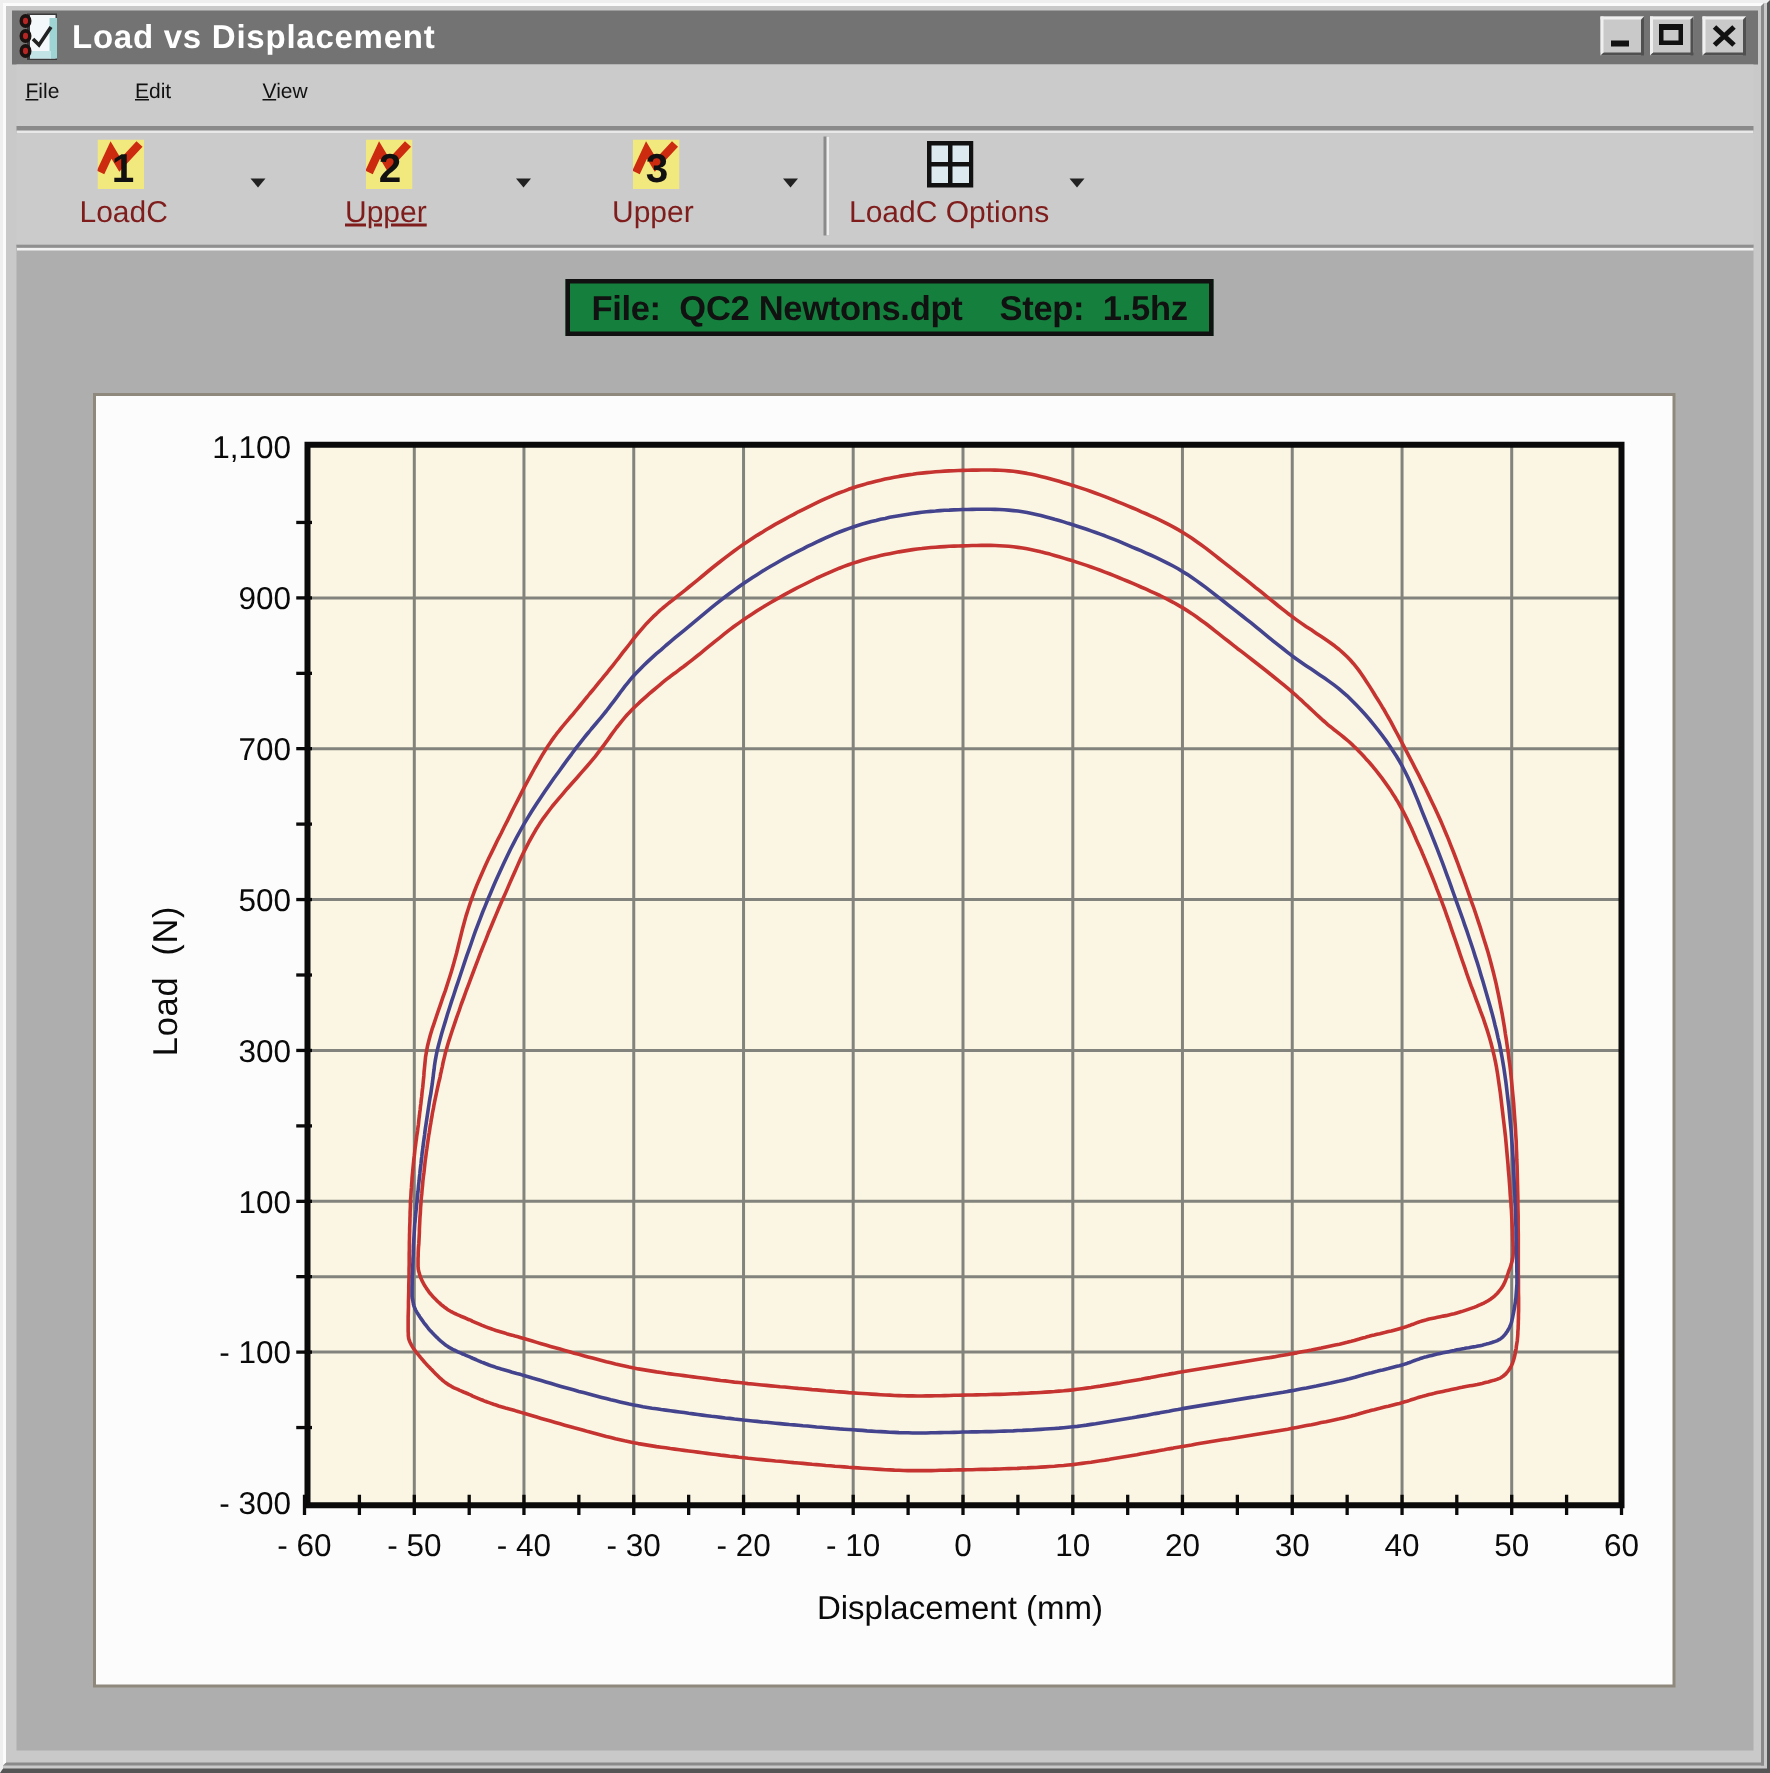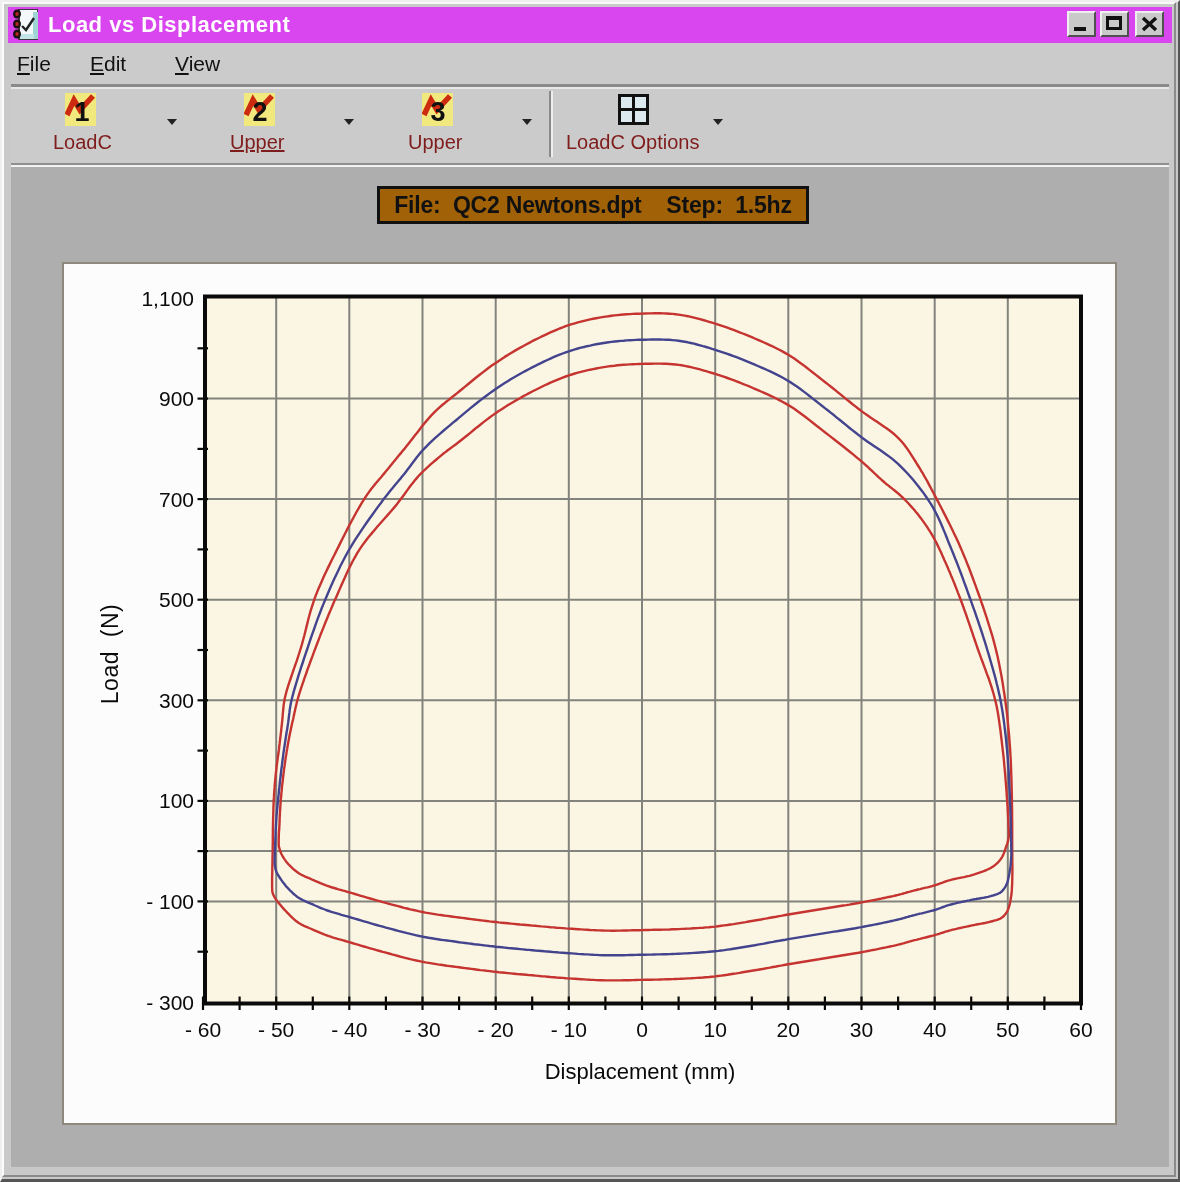--- a/index.html
+++ b/index.html
@@ -2,35 +2,35 @@
 <html><head><meta charset="utf-8"><style>
 html,body{margin:0;padding:0;width:1180px;height:1182px;overflow:hidden;}
 body{font-family:"Liberation Sans",sans-serif;position:relative;background:#c9c9c9;}
 .abs{position:absolute;}
 #frame{left:0;top:0;width:1180px;height:1182px;background:#c9c9c9;
  border-top:2px solid #efefef;border-left:2px solid #efefef;
  border-right:2px solid #555;border-bottom:3px solid #555;box-sizing:border-box;}
 #frame2{left:2px;top:2px;width:1174px;height:1175px;background:#c9c9c9;
  border-top:2px solid #fbfbfb;border-left:2px solid #fbfbfb;
  border-right:2px solid #8a8a8a;border-bottom:2px solid #8a8a8a;box-sizing:border-box;}
-#title{left:8px;top:7px;width:1164px;height:36px;background:#d946ef;}
+#title{left:8px;top:7px;width:1164px;height:36px;background:#737373;}
 #title .txt{position:absolute;left:40px;top:5px;color:#fff;font-size:22px;font-weight:bold;letter-spacing:0.5px;}
 .wbtn{position:absolute;top:11px;width:29px;height:26px;background:#c9c9c9;
  border-top:2px solid #efefef;border-left:2px solid #efefef;
  border-right:2px solid #505050;border-bottom:2px solid #505050;box-sizing:border-box;}
 #menu{left:11px;top:43px;width:1158px;height:41px;background:#cbcbcb;}
-#menu span{position:absolute;top:9px;font-size:21px;color:#111;}
+#menu span{position:absolute;top:9px;font-size:14px;color:#111;}
 #mensep{left:11px;top:84px;width:1158px;height:3px;background:#8a8a8a;border-bottom:2px solid #e8e8e8;}
 #toolbar{left:11px;top:89px;width:1158px;height:74px;background:#cbcbcb;}
 .tbicon{position:absolute;top:4px;width:31px;height:33px;}
 .tblab{position:absolute;top:42px;font-size:20px;color:#7f1d1d;white-space:nowrap;}
 .arr{position:absolute;top:30px;width:0;height:0;border-left:5px solid transparent;border-right:5px solid transparent;border-top:6px solid #222;}
 #tbsep{position:absolute;left:538px;top:2px;width:2px;height:66px;background:#8a8a8a;border-right:2px solid #eee;}
 #work{left:11px;top:163px;width:1158px;height:1002px;background:#aeaeae;border-top:2px solid #8f8f8f;box-shadow:inset 0 2px 0 #f2f2f2;}
-#flabel{left:377px;top:186px;width:432px;height:38px;background:#a16207;border:3px solid #111;box-sizing:border-box;text-align:center;}
+#flabel{left:377px;top:186px;width:432px;height:38px;background:#15803d;border:3px solid #111;box-sizing:border-box;text-align:center;}
 #flabel span{font-size:23px;font-weight:bold;color:#111;line-height:33px;white-space:pre;letter-spacing:-0.2px;}
 </style></head><body>
 <div class="abs" id="frame"></div>
 <div class="abs" id="frame2"></div>
 <div class="abs" id="work"></div>
 <div class="abs" id="title">
  <svg style="position:absolute;left:4px;top:1px" width="28" height="34" viewBox="0 0 28 34">
   <rect x="6" y="1" width="20" height="31" fill="#3a3a3a"></rect>
   <rect x="8" y="2" width="17" height="29" fill="#f4f8fa"></rect>
   <rect x="21" y="4" width="5" height="27" fill="#9fd4d4"></rect>

